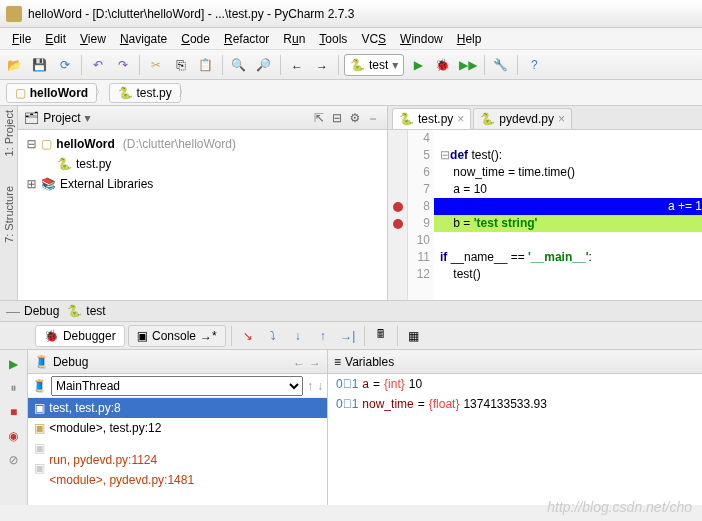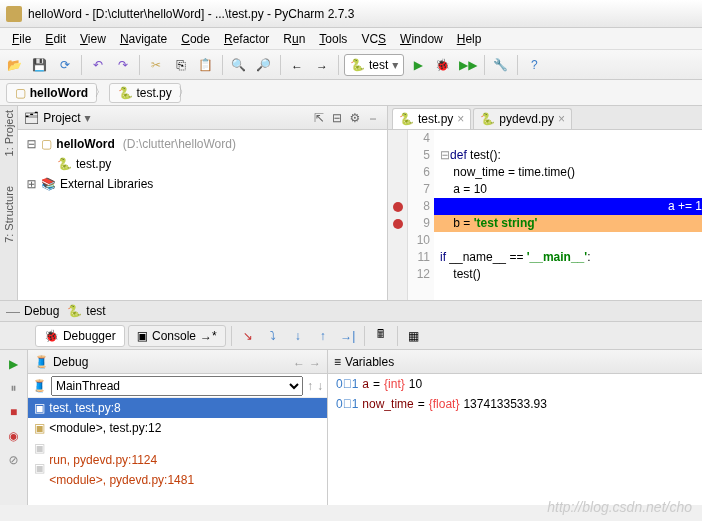--- a/index.html
+++ b/index.html
@@ -40,24 +40,24 @@
 .etab .close { color: #999; cursor: pointer; }
 .code { flex: 1; display: flex; font-family: "Courier New", monospace; overflow: hidden; }
 .bp-gutter { width: 20px; background: #f0f0f0; border-right: 1px solid #ddd; }
 .bp-row { height: 17px; display: flex; align-items: center; justify-content: center; }
 .bp-dot { width: 10px; height: 10px; background: #c83737; border-radius: 50%; }
 .ln-gutter { width: 26px; background: #fafafa; color: #999; text-align: right; padding-right: 4px; }
 .ln-row { height: 17px; line-height: 17px; }
 .code-lines { flex: 1; }
 .code-line { height: 17px; line-height: 17px; white-space: pre; padding-left: 6px; }
 .fold { color: #999; }
-.kw { color: #000080; font-weight: normal; }
+.kw { color: #000080; font-weight: bold; }
 .str { color: #008000; font-weight: bold; }
 .hl-blue { background: #0000ff; color: #fff; text-align: right; }
-.hl-pink { background: #fdba74; }
+.hl-pink { background: #bef264; }
 .debug-panel-header { height: 22px; background: #e8e8e8; border-top: 1px solid #ccc; border-bottom: 1px solid #ccc; display: flex; align-items: center; padding: 0 6px; gap: 4px; }
 .minimize { color: #888; font-size: 14px; }
 .debug-toolbar { height: 28px; background: #ececec; border-bottom: 1px solid #ccc; display: flex; align-items: center; padding: 0 4px; gap: 3px; }
 .dtab { display: flex; align-items: center; padding: 3px 8px; border: 1px solid #ccc; background: #fff; border-radius: 3px; gap: 4px; }
 .dtab.inactive { background: #f0f0f0; }
 .debug-body { display: flex; height: 155px; }
 .debug-left-btns { width: 28px; background: #ececec; border-right: 1px solid #ccc; display: flex; flex-direction: column; align-items: center; padding-top: 4px; gap: 4px; }
 .dlbtn { width: 20px; height: 20px; display: flex; align-items: center; justify-content: center; cursor: pointer; }
 .frames-panel { width: 300px; background: #fff; border-right: 1px solid #ccc; display: flex; flex-direction: column; }
 .frames-header { height: 24px; background: linear-gradient(#f5f5f5,#e8e8e8); border-bottom: 1px solid #ccc; display: flex; align-items: center; padding: 0 6px; gap: 4px; }

